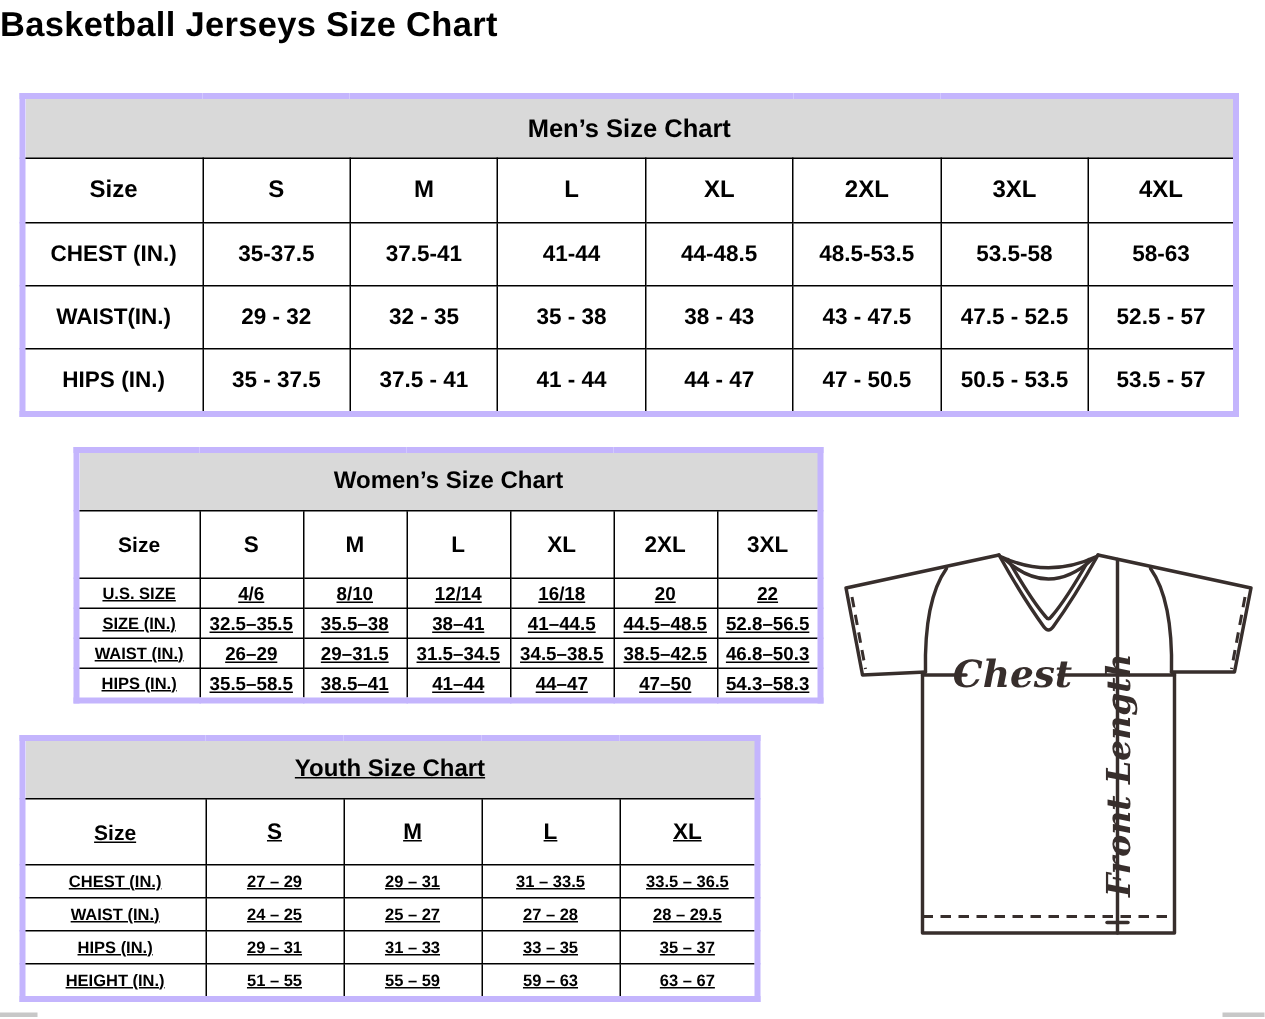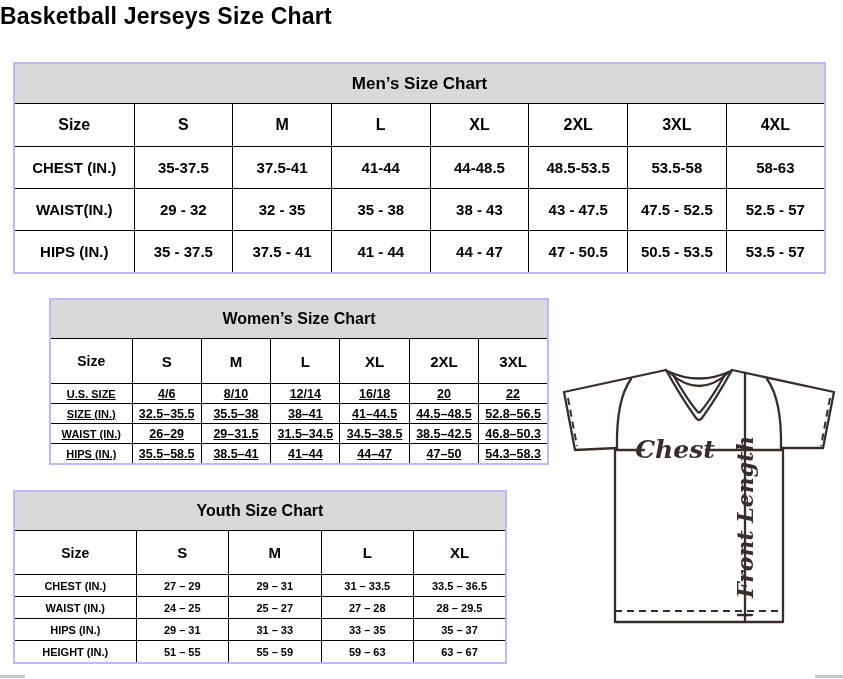--- a/index.html
+++ b/index.html
@@ -6,41 +6,41 @@
   body {
     width:843px; height:679px; position:relative; background:#ffffff;
     font-family:"Liberation Sans", sans-serif; color:#000; overflow:hidden;
   }
   .page-title {
     position:absolute; top:3px; left:0; width:810px; text-align:left;
     font-size:23px; font-weight:bold; letter-spacing:0.2px;
   }
   table.size-table {
     position:absolute; border-collapse:collapse; table-layout:fixed;
-    border:2px solid #c4b5fd;
+    border:4px solid #c4b5fd;
     padding-left:32px;
   }
   table.size-table td {
     border:1px solid #000; text-align:center; vertical-align:middle;
     font-weight:bold; padding:0; overflow:hidden; white-space:nowrap;
   }
   tr.band-row td { background:#d9d9d9; font-size:17px; }
   
   table.mens { left:13px; top:62px; width:813px; }
   .mens tr.band-row td { height:39px; }
   .mens tr.cols-row td { height:42px; font-size:16px; }
   .mens tr.data-row td { height:41px; font-size:15px; }
   
   table.womens { left:13px; top:298px; width:500px;margin-left:36px; }
   .womens tr.band-row td { height:38px; font-size:16px; }
   .womens tr.cols-row td { height:44px; font-size:15px; }
   .womens tr.data-row td { height:19px; font-size:12.5px;text-decoration:underline; }
   .womens tr.data-row td.row-label { font-size:11px; }
   
-  table.youth { left:13px; top:490px; width:494px; }
+  table.youth { left:13px; top:490px; width:494px;text-decoration:underline; }
   .youth tr.band-row td { height:38px; font-size:16px; }
   .youth tr.cols-row td { height:43px; font-size:15px; }
   .youth tr.data-row td { height:21px; font-size:11px; }
   .youth tr.data-row td.row-label { font-size:11px; }
   
   .jersey-wrap { position:absolute; left:558px; top:362px; width:282px; height:268px; }
   .jersey-wrap svg { display:block; }
   .sketch-line { fill:none; stroke:#372e2c; stroke-width:2.3; stroke-linejoin:round; stroke-linecap:round; }
   .sketch-dash { fill:none; stroke:#372e2c; stroke-width:2; stroke-dasharray:7 5; }
   .sketch-text { fill:#372e2c; font-family:"DejaVu Serif", serif; font-style:italic; font-weight:bold; }

